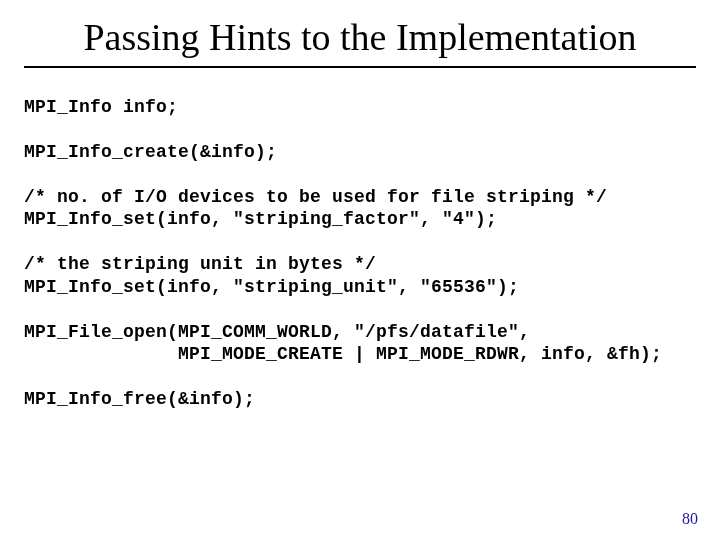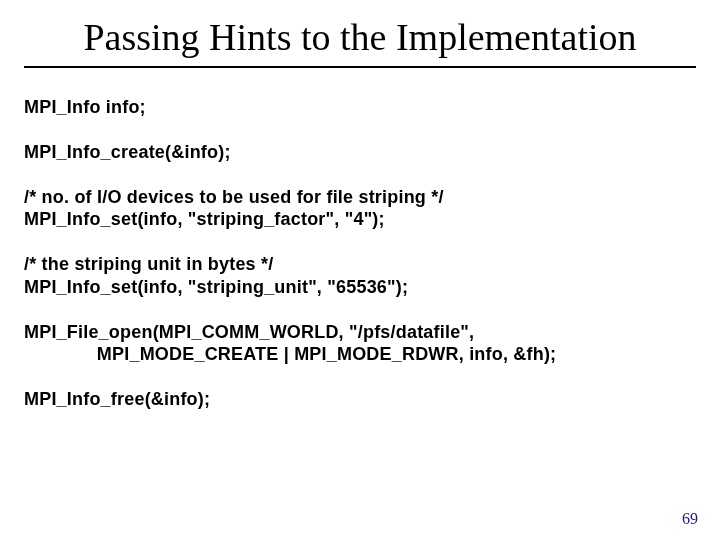--- a/index.html
+++ b/index.html
@@ -25,21 +25,21 @@
       line-height: 1.15;
       margin-bottom: 6px;
       font-family: "Times New Roman", Times, serif;
     }
     .title-underline {
       border-bottom: 2px solid #000;
       width: 100%;
       margin-bottom: 28px;
     }
     .code {
-      font-family: Liberation Sans, sans-serif;
+      font-family: Liberation Mono, monospace;
       font-size: 18px;
       color: #000;
       white-space: pre;
       line-height: 1.25;
       font-weight: bold;
       letter-spacing: 0.2px;
     }
     .page-number {
       position: absolute;
       bottom: 12px;
@@ -62,14 +62,14 @@
 /* no. of I/O devices to be used for file striping */
 MPI_Info_set(info, "striping_factor", "4");
 
 /* the striping unit in bytes */
 MPI_Info_set(info, "striping_unit", "65536");
 
 MPI_File_open(MPI_COMM_WORLD, "/pfs/datafile", 
               MPI_MODE_CREATE | MPI_MODE_RDWR, info, &amp;fh);
 
 MPI_Info_free(&amp;info);</pre>
-  <div class="page-number">69</div>
+  <div class="page-number">80</div>
 </div>
 
 </body></html>

